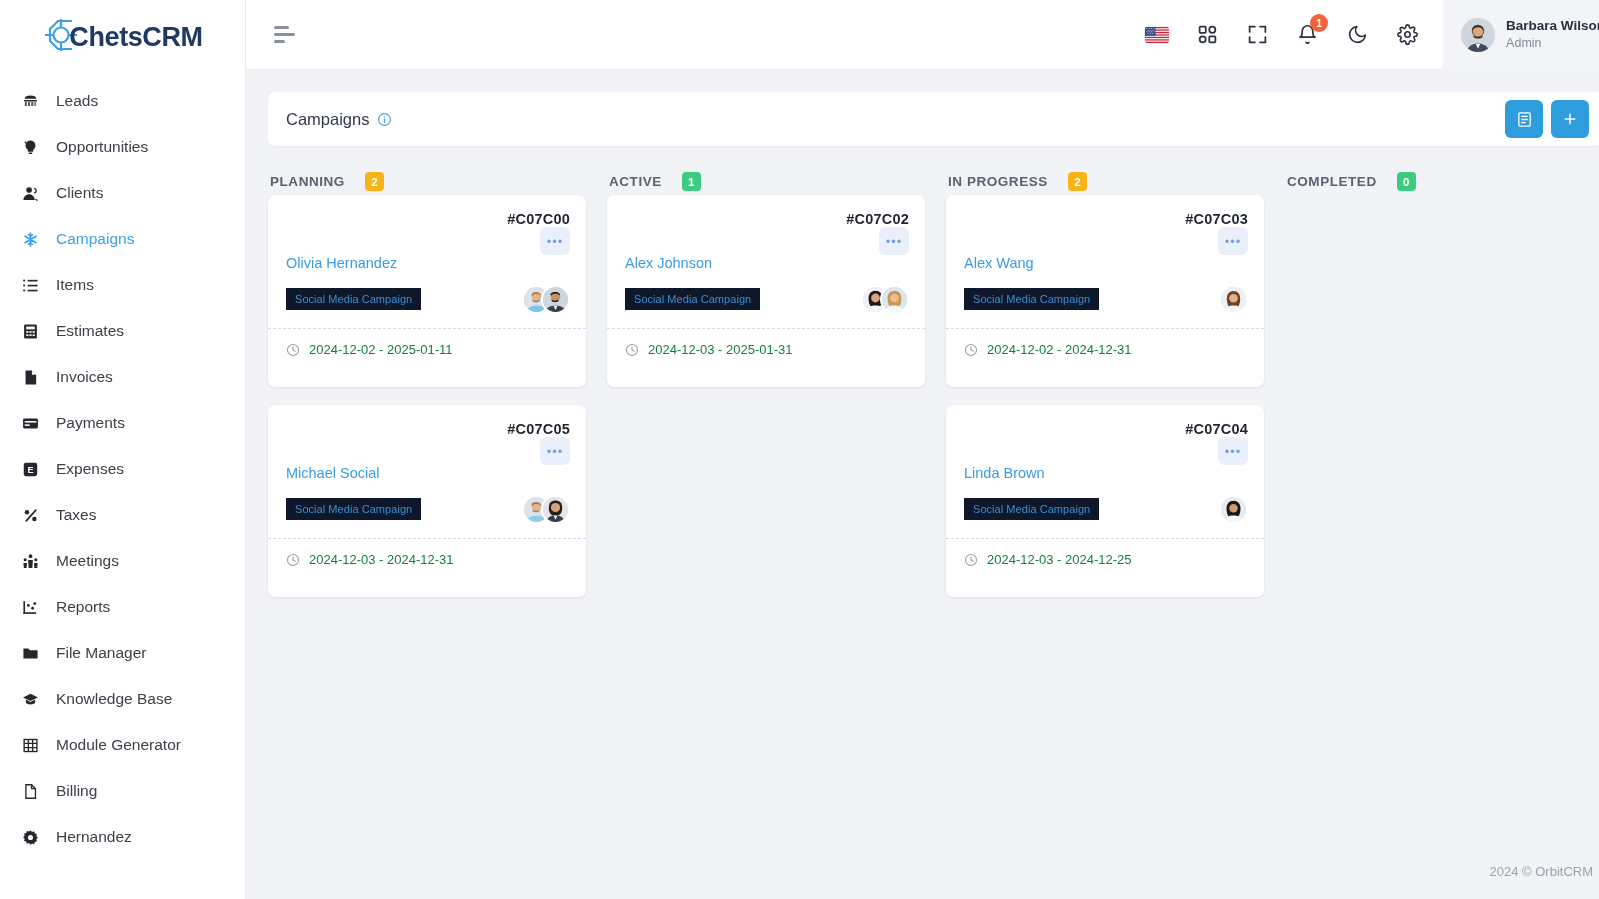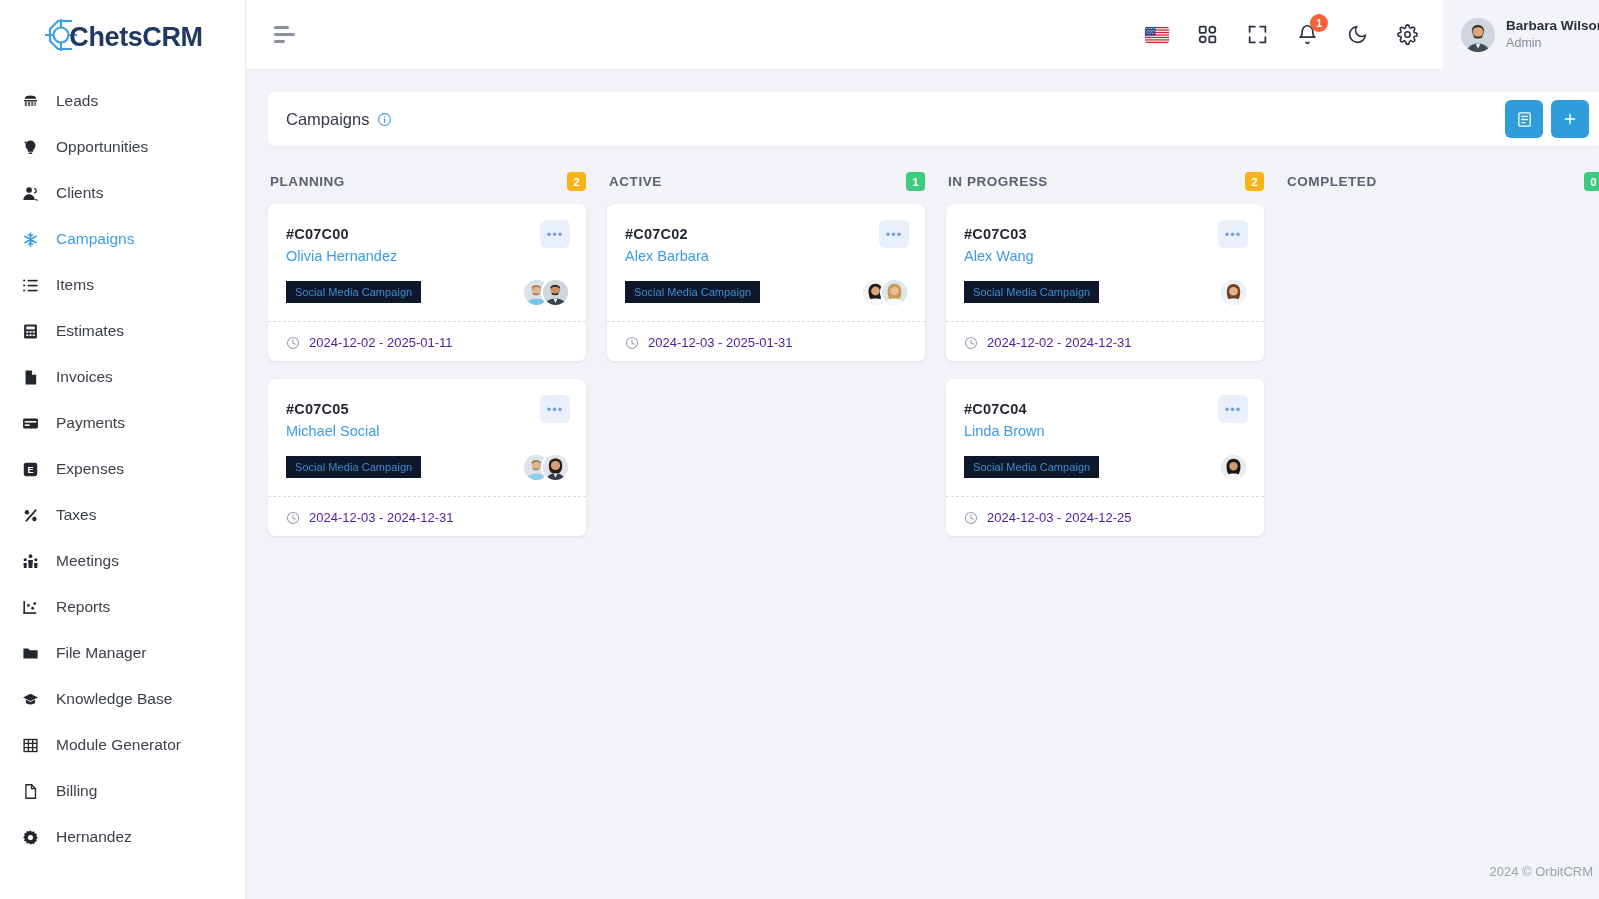--- a/index.html
+++ b/index.html
@@ -90,35 +90,35 @@
   .info-ico { margin-left: 8px; display: inline-flex; color: #4aa3e0; vertical-align: -2px; }
   .page-actions { margin-left: auto; display: flex; gap: 8px; }
   .sq-btn {
     width: 38px; height: 38px; border-radius: 6px; background: #2f9ddb;
     border: none; color: #fff; display: flex; align-items: center; justify-content: center;
     cursor: pointer; font-size: 18px;
   }
 
   .board { display: flex; gap: 21px; padding-top: 20px; }
   .col { width: 318px; }
-  .col-head { display: flex; align-items: center; gap: 20px; padding: 6px 0 13px 2px; justify-content: space-between; }
+  .col-head { display: flex; align-items: center; gap: 20px; padding: 6px 0 4px 2px; }
   .col-title { font-size: 13.5px; font-weight: 700; letter-spacing: .55px; color: #5b6173; }
   .col-count {
     min-width: 19px; height: 19px; border-radius: 4px; color: #fff;
     font-size: 11.5px; font-weight: 700; display: flex; align-items: center;
     justify-content: center; padding: 0 5px;
   }
 
   .kcard {
     background: #fff; border-radius: 7px; margin-bottom: 18px;
     box-shadow: 0 1px 3px rgba(25,35,70,.09);
     cursor: pointer;
   }
   .kcard-body { padding: 16px 16px 14px 18px; }
-  .kcard-top { display: flex; align-items: center; }
+  .kcard-top { display: flex; align-items: flex-end; flex-direction: column; }
   .kcard-code { font-size: 14.5px; font-weight: 700; color: #1f242e; letter-spacing: .2px; }
   .dots-btn {
     margin-left: auto; width: 30px; height: 28px; border-radius: 6px;
     background: #eaf0fb; border: none; color: #7aa0d8; cursor: pointer;
     font-size: 13px; line-height: 1; display: flex; align-items: center; justify-content: center;
     letter-spacing: 1px;
   }
   .kcard-person { font-size: 14.5px; color: #3a9ce4; }
   .kcard-row { display: flex; align-items: center; margin-top: 13px; min-height: 30px; }
   .tag {
@@ -126,23 +126,23 @@
     padding: 5px 9px; border-radius: 0; letter-spacing: .05px;
   }
   .avstack { margin-left: auto; display: flex; align-items: center; }
   .avstack .av {
     width: 29px; height: 29px; border-radius: 50%; overflow: hidden;
     border: 2px solid #fff; background: #d9dee6; flex: none;
   }
   .avstack .av + .av { margin-left: -10px; }
   .kcard-foot {
     border-top: 1px dashed #d7dbe3;
-    padding: 13px 16px 11px 18px;
+    padding: 13px 16px 30px 18px;
     display: flex; align-items: center; gap: 9px;
-    font-size: 13px; color: #4c1d95;
+    font-size: 13px; color: #15803d;
   }
   .clock-ico { color: #9aa0ae; display: flex; }
 
   .footer {
     height: 56px; display: flex; align-items: center; justify-content: flex-end;
     padding-right: 32px; font-size: 13px; color: #9ba1ae;
   }
 </style>
 </head>
 <body>
@@ -584,21 +584,21 @@
             <span class="col-title">ACTIVE</span>
             <span class="col-count" style="background:#3ccb7f">1</span>
           </div>
 
           <div class="kcard">
             <div class="kcard-body">
               <div class="kcard-top">
                 <span class="kcard-code">#C07C02</span>
                 <button class="dots-btn">•••</button>
               </div>
-              <div class="kcard-person">Alex Barbara</div>
+              <div class="kcard-person">Alex Johnson</div>
               <div class="kcard-row">
                 <span class="tag">Social Media Campaign</span>
                 <div class="avstack">
                   <div class="av">
                     <svg width="25" height="25" viewBox="0 0 25 25">
                         <rect width="25" height="25" fill="#f0f2f5"></rect>
                         <path d="M5.5 11.5c0-5 2.8-7.8 7-7.8s7 2.8 7 7.8c0 4.5-1.5 7.3-3 8.3H8.5c-1.5-1-3-3.8-3-8.3z" fill="#241a14"></path>
                         <circle cx="12.5" cy="11" r="4.4" fill="#d9a57c"></circle>
                         <path d="M3 25c1-4.5 5-6.4 9.5-6.4S21 20.5 22 25z" fill="#f4f6f8"></path>
                       </svg>

